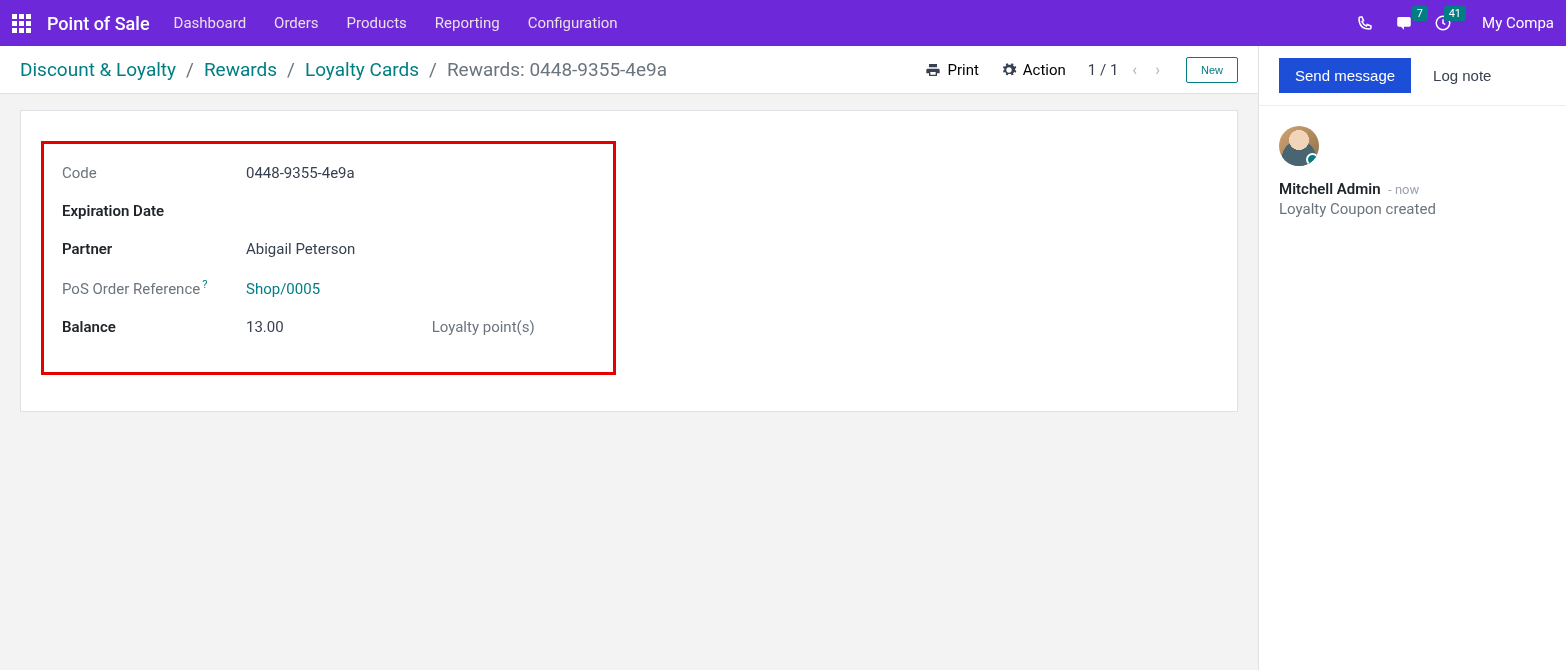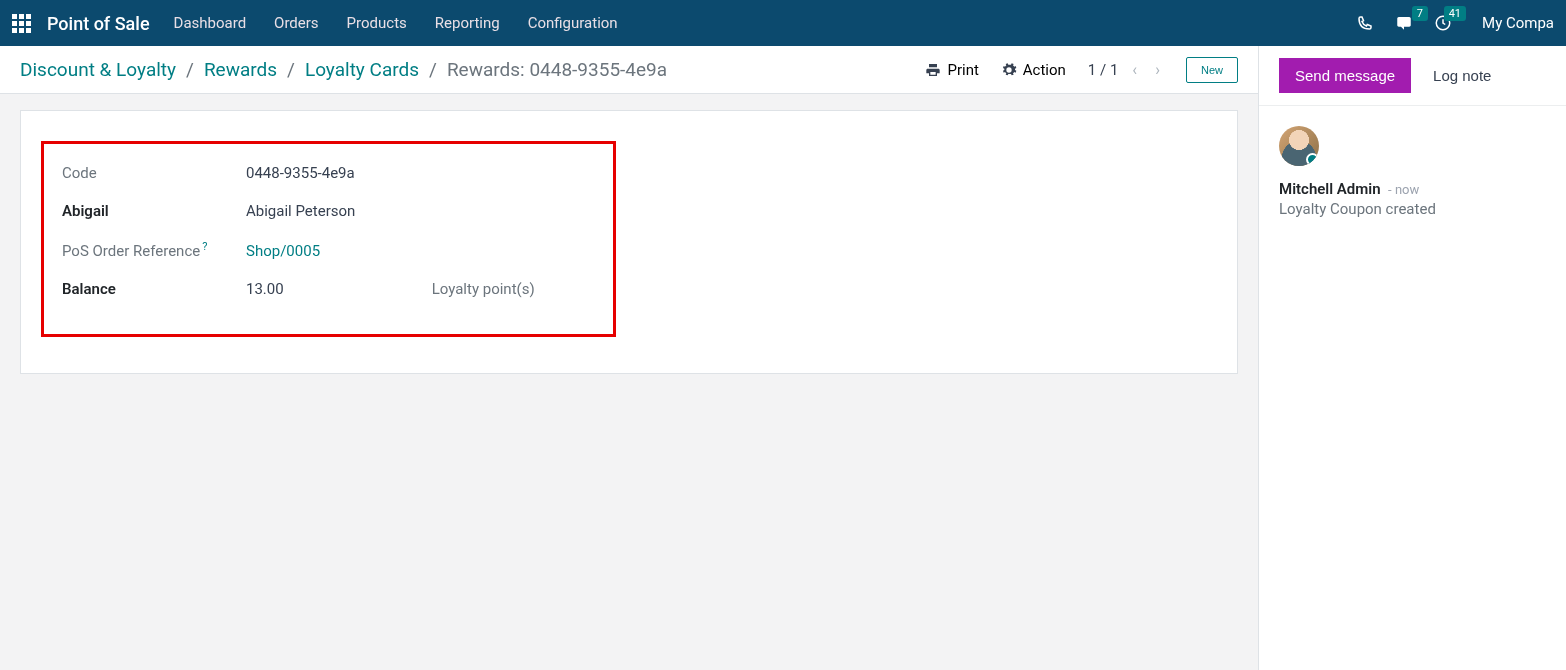--- a/index.html
+++ b/index.html
@@ -5,21 +5,21 @@
   * { box-sizing: border-box; margin: 0; padding: 0; }
   body {
     font-family: -apple-system, BlinkMacSystemFont, "Segoe UI", Roboto, "Helvetica Neue", Arial, sans-serif;
     background: #f3f3f4;
     color: #374151;
     font-size: 14px;
     overflow: hidden;
   }
   
   .topbar {
-    background: #0c4a6e;
+    background: #6d28d9;
     color: #fff;
     height: 46px;
     display: flex;
     align-items: center;
     padding: 0 12px;
   }
   .apps-icon {
     display: grid;
     grid-template-columns: repeat(3, 5px);
     grid-template-rows: repeat(3, 5px);
@@ -110,21 +110,21 @@
     flex-direction: column;
   }
   .chatter-actions {
     display: flex;
     padding: 12px 0 12px 20px;
     border-bottom: 1px solid #eceeef;
     gap: 0;
     align-items: center;
   }
   .btn-send {
-    background: #a21caf;
+    background: #1d4ed8;
     color: #fff;
     border: none;
     padding: 9px 16px;
     font-size: 15px;
     font-weight: 500;
     cursor: pointer;
   }
   .btn-lognote {
     background: transparent;
     border: none;
@@ -239,21 +239,25 @@
     </div>
 
     <div class="content">
       <div class="card">
         <div class="redbox">
           <div class="field-row">
             <div class="field-label muted">Code</div>
             <div class="field-value">0448-9355-4e9a</div>
           </div>
           <div class="field-row">
-            <div class="field-label bold">Abigail</div>
+            <div class="field-label bold">Expiration Date</div>
+            <div class="field-value"></div>
+          </div>
+          <div class="field-row">
+            <div class="field-label bold">Partner</div>
             <div class="field-value">Abigail Peterson</div>
           </div>
           <div class="field-row">
             <div class="field-label muted"><span>PoS Order Reference</span><span class="help-q">?</span></div>
             <div class="field-value"><a>Shop/0005</a></div>
           </div>
           <div class="field-row">
             <div class="field-label bold">Balance</div>
             <div class="field-value">13.00</div>
             <div class="unit">Loyalty point(s)</div>

